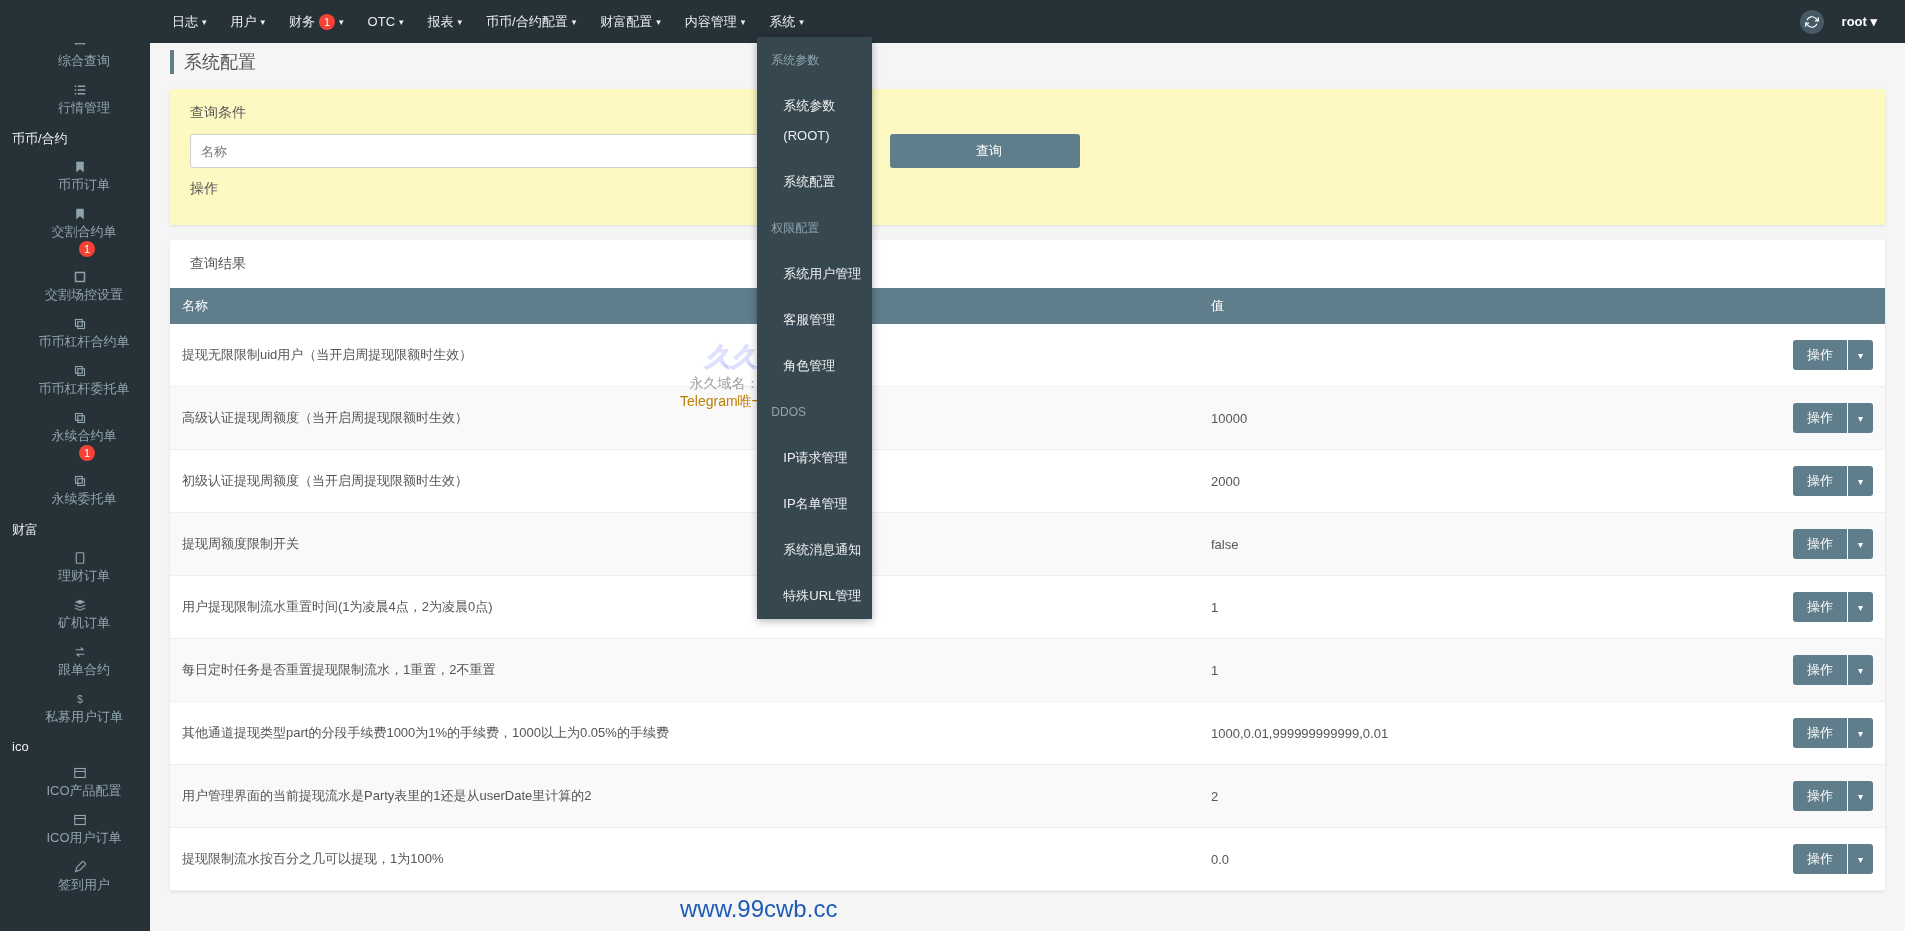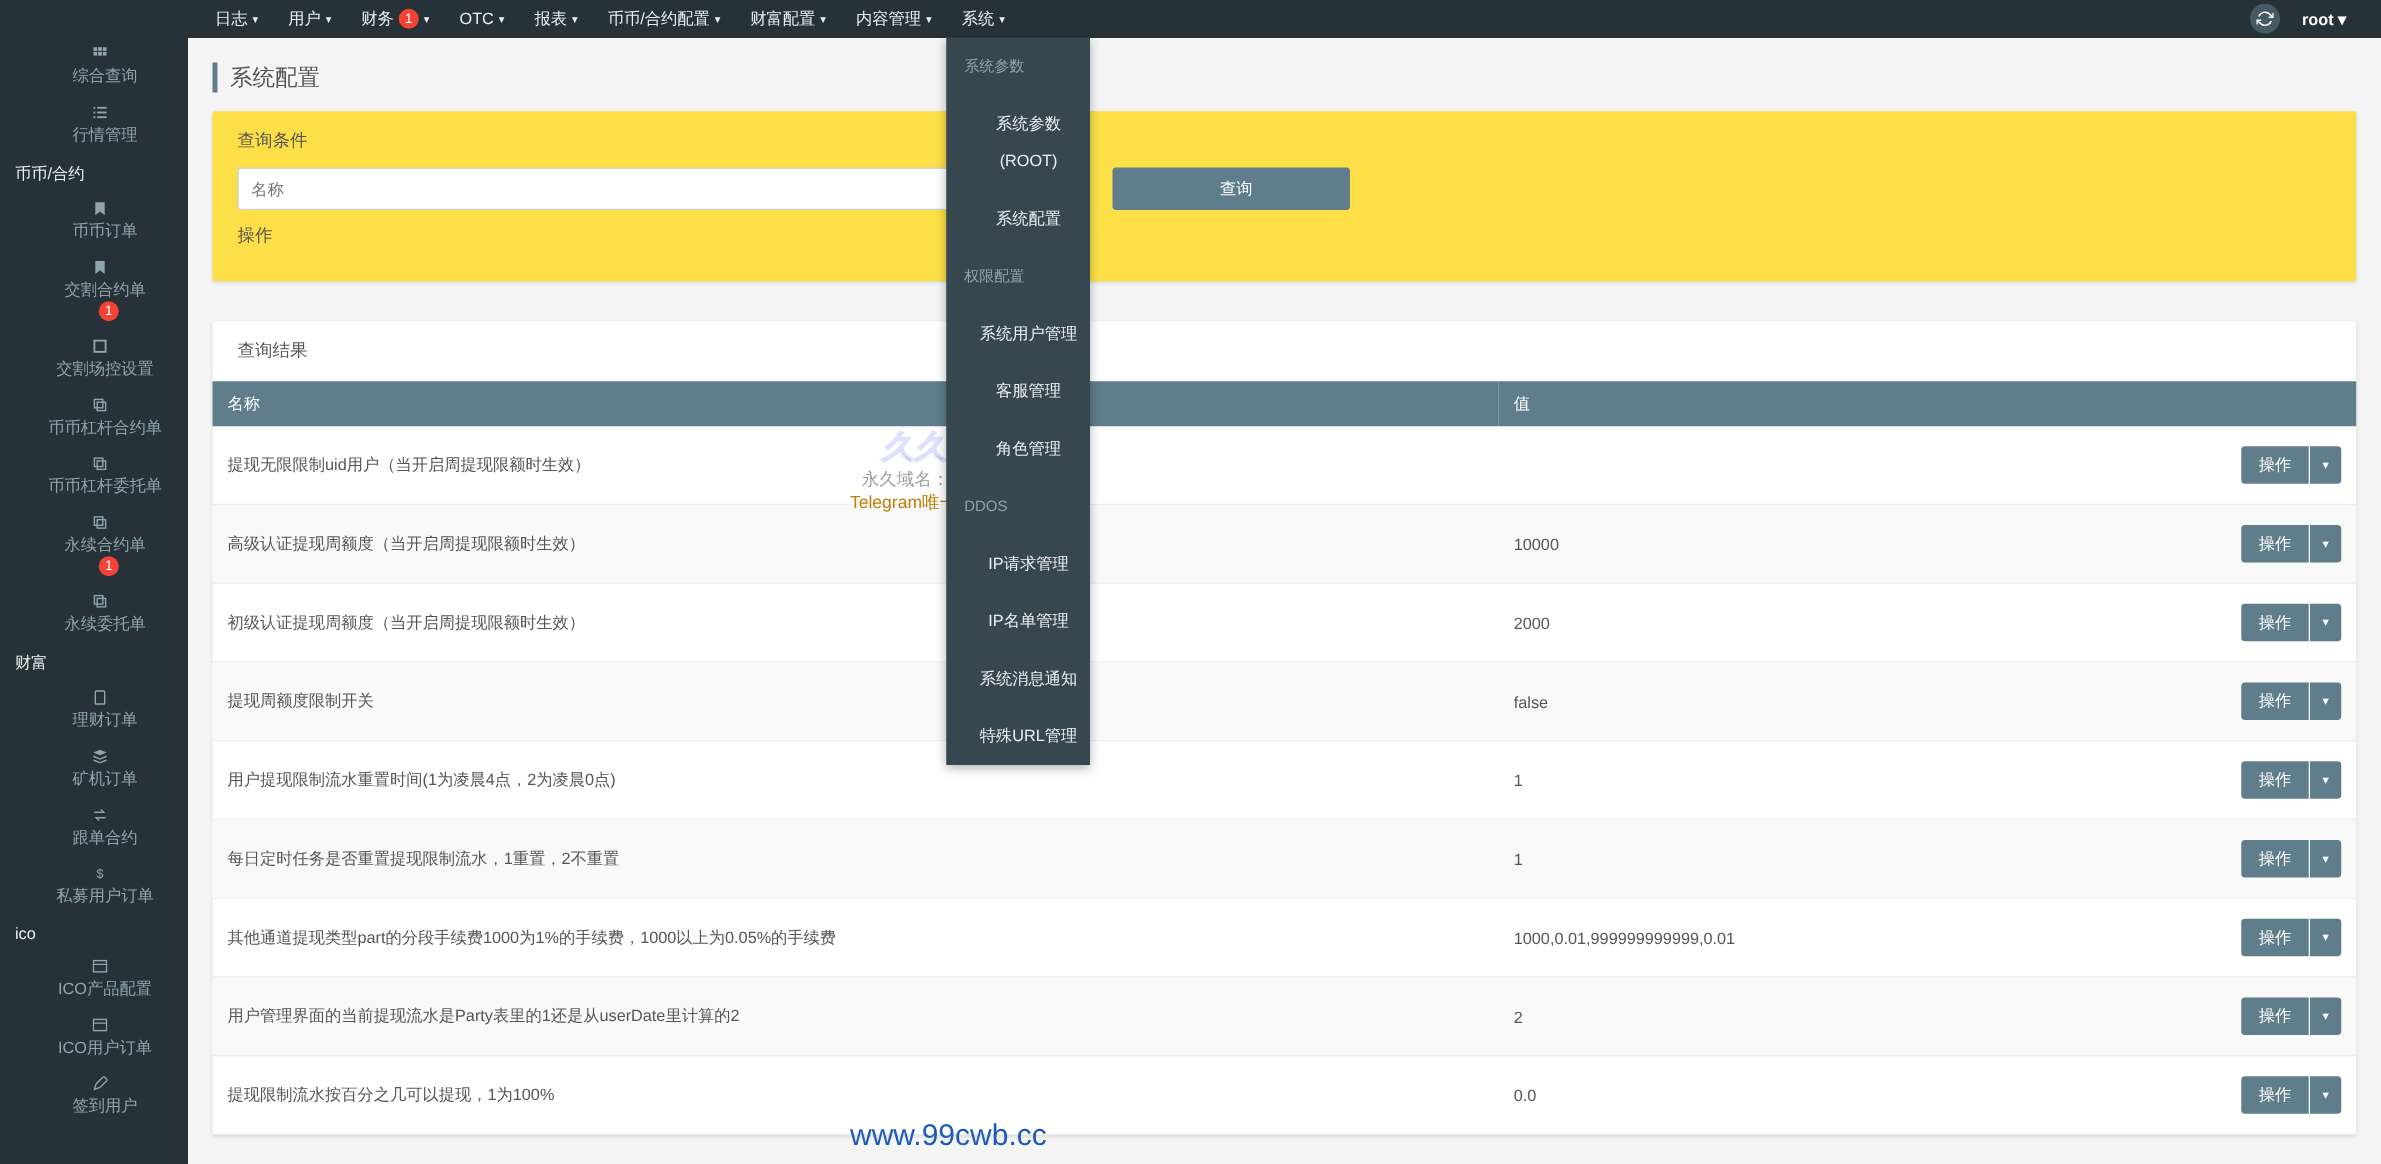--- a/index.html
+++ b/index.html
@@ -1,35 +1,35 @@
 <!DOCTYPE html>
 <html><head>
 <meta charset="utf-8">
 <style>
 * { margin: 0; padding: 0; box-sizing: border-box; font-family: "Microsoft YaHei", Arial, sans-serif; }
 body { background: #f5f5f5; font-size: 13px; color: #333; overflow-x: hidden; }
 
-.topbar { background: #263238; height: 30px; display: flex; align-items: center; padding: 0 20px 0 160px; position: fixed; top: 0; left: 0; right: 0; z-index: 100; }
+.topbar { background: #263238; height: 43px; display: flex; align-items: center; padding: 0 20px 0 160px; position: fixed; top: 0; left: 0; right: 0; z-index: 100; }
 .topnav { display: flex; }
 .topnav-item { color: #eceff1; padding: 0 12px; height: 30px; line-height: 30px; font-size: 13px; cursor: pointer; display: flex; align-items: center; position: relative; }
 .topnav-item .caret { margin-left: 4px; font-size: 9px; }
 .badge { background: #f44336; color: #fff; border-radius: 50%; min-width: 16px; height: 16px; line-height: 16px; text-align: center; font-size: 11px; margin-left: 4px; display: inline-block; }
 .top-right { margin-left: auto; display: flex; align-items: center; gap: 10px; }
 .sync-btn { width: 24px; height: 24px; background: #455a64; border-radius: 50%; display: flex; align-items: center; justify-content: center; color: #fff; cursor: pointer; }
 .user-btn { color: #fff; font-weight: bold; padding: 0 8px; display: flex; align-items: center; }
 
 .sidebar { position: fixed; left: 0; top: 30px; bottom: 0; width: 150px; background: #263238; color: #90a4ae; overflow-y: auto; }
 .sidebar-item { padding: 7px 12px 7px 30px; display: flex; align-items: center; cursor: pointer; font-size: 13px; flex-direction: column; }
 .sidebar-group { padding: 6px 12px; font-size: 13px; color: #eceff1; }
 .side-icon { width: 14px; margin-right: 8px; text-align: center; font-size: 12px; }
 
 .content { margin-left: 150px; margin-top: 30px; padding: 20px; }
 .page-title { font-size: 18px; color: #555; border-left: 4px solid #607d8b; padding-left: 10px; margin-bottom: 15px; }
 
-.panel { background: #fde047; box-shadow: 0 1px 3px rgba(0,0,0,0.1); border-radius: 2px; padding: 15px 20px; margin-bottom: 32px; }
+.panel { background: #fef9c3; box-shadow: 0 1px 3px rgba(0,0,0,0.1); border-radius: 2px; padding: 15px 20px; margin-bottom: 15px; }
 .panel-heading { font-size: 14px; color: #555; margin-bottom: 12px; }
 .query-row { display: flex; gap: 20px; margin-bottom: 12px; }
 .text-input { flex: 1; max-width: 640px; padding: 7px 10px; border: 1px solid #d0d0d0; border-radius: 3px; font-size: 13px; }
 .btn { border: none; padding: 8px 22px; border-radius: 3px; cursor: pointer; font-size: 13px; }
 .btn-primary { background: #607d8b; color: #fff; padding-left: 30px; }
 .btn-query { width: 190px; margin-left: 40px; }
 
 .action-row { display: flex; gap: 20px; }
 .action-btn { flex: 1; background: #607d8b; color: #fff; padding: 9px 0; text-align: center; border-radius: 3px; cursor: pointer; border: none; font-size: 13px; }
 
@@ -41,21 +41,21 @@
 .tbl tbody tr:nth-child(even) td { background: #f9f9f9; }
 .col-name { width: 60%; }
 .col-value { width: 25%; }
 .col-op { width: 15%; text-align: right; }
 .btn-group { display: inline-flex; }
 .btn-op { background: #607d8b; color: #fff; padding: 6px 14px; border: none; border-radius: 3px 0 0 3px; margin-right: 1px; cursor: pointer; font-size: 13px; }
 .btn-caret { background: #607d8b; color: #fff; padding: 6px 10px; border: none; border-radius: 0 3px 3px 0; cursor: pointer; font-size: 10px; }
 
 .dropdown-menu { position: absolute; top: 30px; left: 0; background: #37474f; min-width: 115px; z-index: 200; box-shadow: 0 2px 8px rgba(0,0,0,0.3); }
 .dd-header { color: #90a4ae; padding: 8px 14px; font-size: 12px; }
-.dd-item { color: #eceff1; padding: 8px 10px 8px 26px; font-size: 13px; cursor: pointer; display: block; text-align: center; }
+.dd-item { color: #eceff1; padding: 8px 10px 8px 26px; font-size: 13px; cursor: pointer; display: block; }
 
 .watermark1 { position: fixed; left: 680px; top: 340px; z-index: 50; pointer-events: none; text-align: center; }
 .wm-big { font-size: 26px; font-weight: bold; font-style: italic; color: #1e5bb8; -webkit-text-stroke: 1px #e0e0ff; }
 .wm-line1 { font-size: 14px; }
 .wm-line1 .a { color: #9e9e9e; } .wm-line1 .b { color: #c0392b; }
 .wm-line2 { font-size: 14px; }
 .wm-line2 .a { color: #bf7e04; } .wm-line2 .b { color: #388e3c; }
 .watermark2 { position: fixed; left: 680px; bottom: 8px; z-index: 50; pointer-events: none; font-size: 24px; color: #1e5bb8; }
 </style>
 </head>

